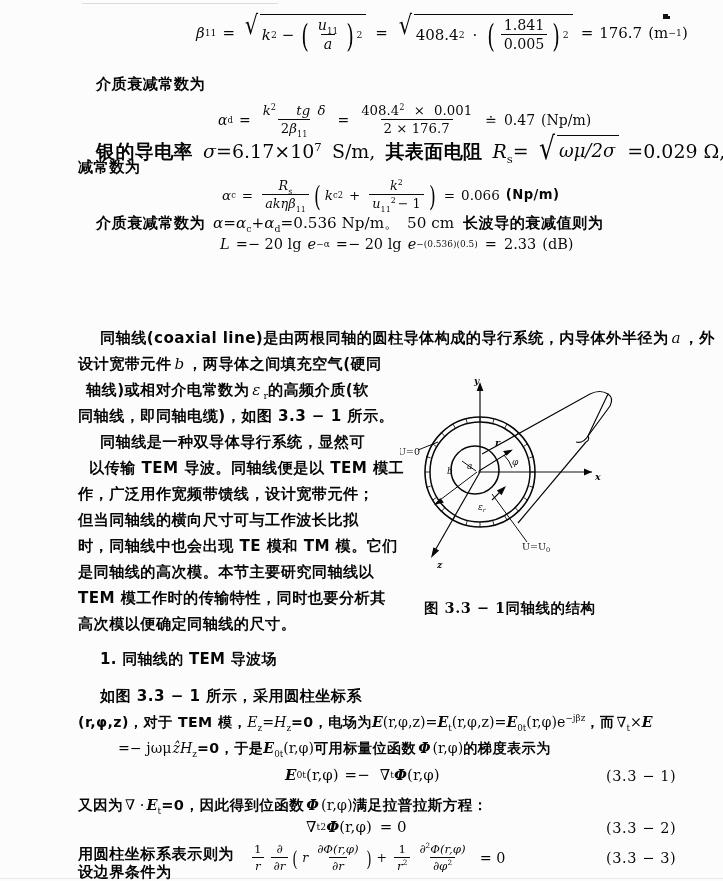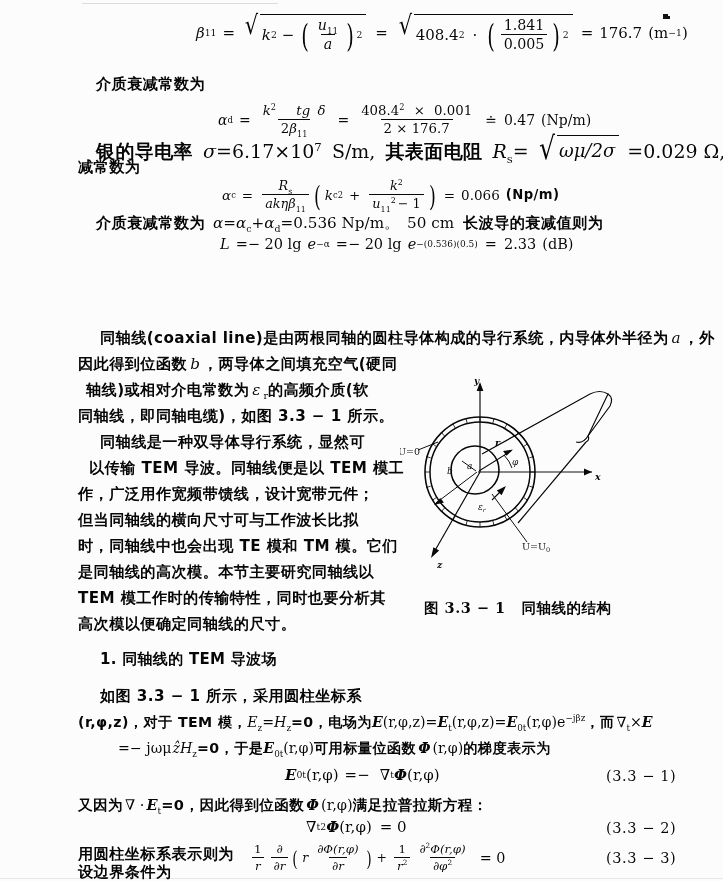--- a/index.html
+++ b/index.html
@@ -142,21 +142,20 @@
     white-space: nowrap;
   }
   .fig-caption .capnum {
     font-family: "DejaVu Serif","Liberation Serif",serif;
     font-weight: 700;
     letter-spacing: 0.5px;
   }
   .fig-caption .captxt {
     font-family: "DejaVu Sans","Liberation Sans",sans-serif;
     font-weight: 700;
-    margin-left: 16px;
     letter-spacing: 0.5px;
   }
 
   
   .speck {
     position: absolute;
     background: #1a1a1a;
   }
   .topline {
     position: absolute;
@@ -310,21 +309,21 @@
     <span class="mt" style="margin:0 7px;">=</span>
     <span class="mt">2.33</span>
     <span class="mt" style="margin-left:6px;">(dB)</span>
   </div>
 
 
   <div class="para" style="left:100px; top:326px;">
     <span class="cn">同轴线(coaxial line)是由两根同轴的圆柱导体构成的导行系统，内导体外半径为</span><span class="mi" style="margin:0 3px;">a</span><span class="cn">，外</span>
   </div>
   <div class="para" style="left:78px; top:352px;">
-    <span class="cn">因此得到位函数</span><span class="mi" style="margin:0 3px;">b</span><span class="cn">，两导体之间填充空气(硬同</span>
+    <span class="cn">设计宽带元件</span><span class="mi" style="margin:0 3px;">b</span><span class="cn">，两导体之间填充空气(硬同</span>
   </div>
   <div class="para" style="left:86px; top:378px;">
     <span class="cn">轴线)或相对介电常数为</span><span class="mi" style="margin:0 3px;">ε</span><sub class="s">r</sub><span class="cn">的高频介质(软</span>
   </div>
   <div class="para cn" style="left:78px; top:404px;">同轴线，即同轴电缆)，如图 3.3 − 1 所示。</div>
 
   <div class="para cn" style="left:100px; top:430px;">同轴线是一种双导体导行系统，显然可</div>
   <div class="para cn" style="left:78px; top:456px;margin-left:11px;">以传输 TEM 导波。同轴线便是以 TEM 模工</div>
   <div class="para cn" style="left:78px; top:482px;text-align:right;">作，广泛用作宽频带馈线，设计宽带元件；</div>
   <div class="para cn" style="left:78px; top:508px;">但当同轴线的横向尺寸可与工作波长比拟</div>

